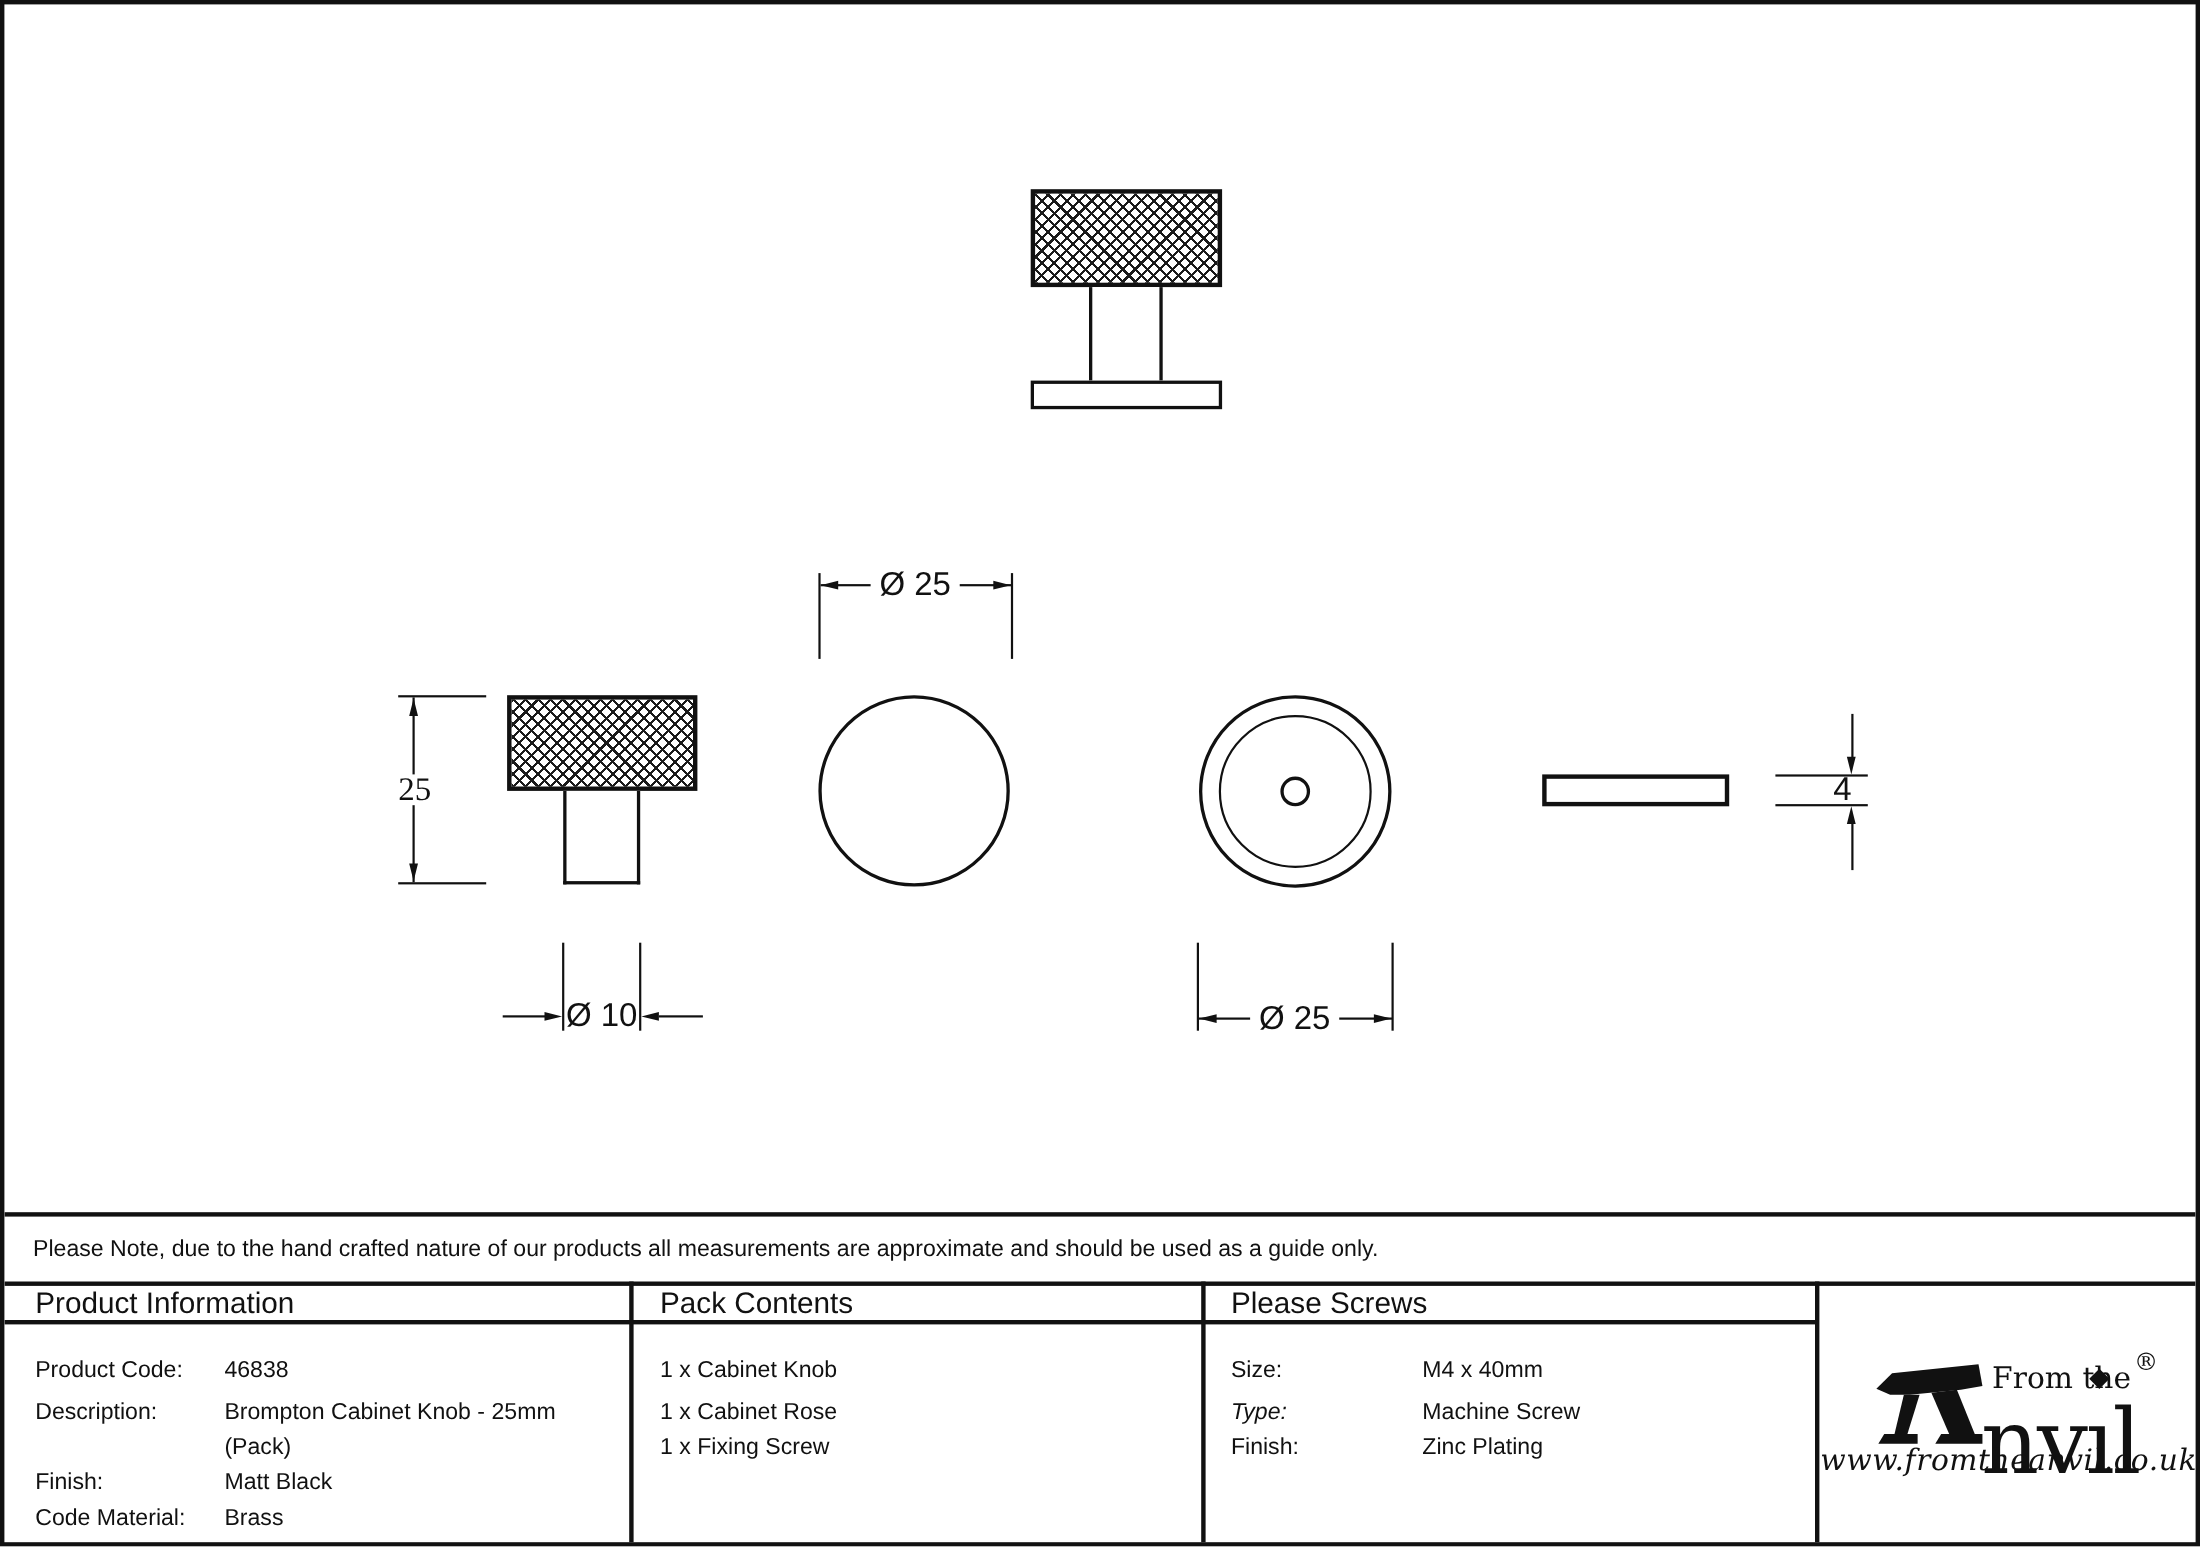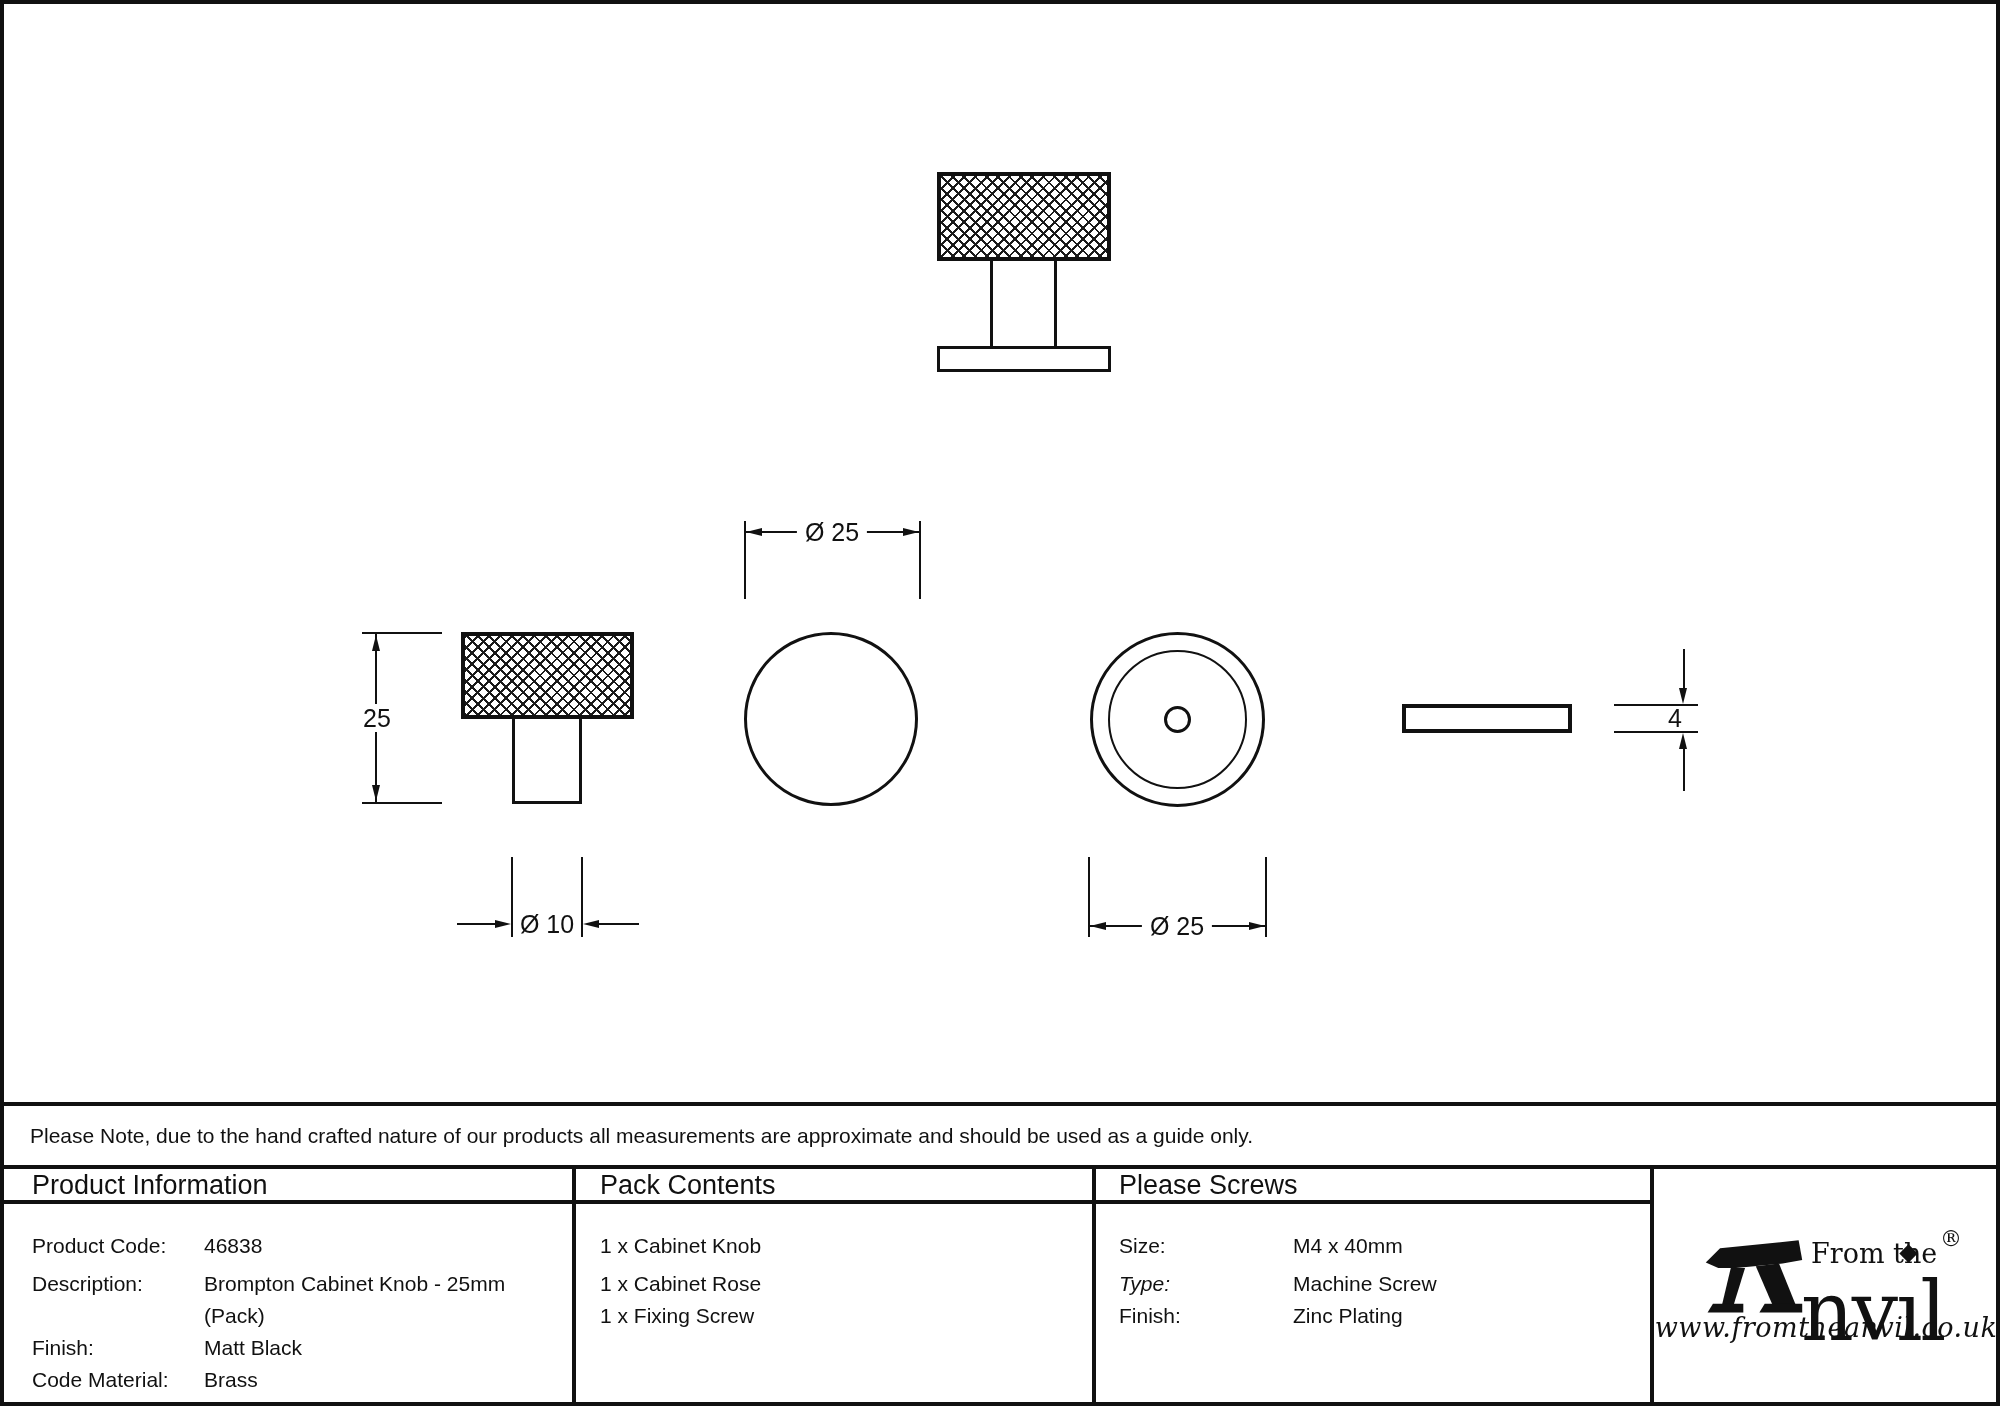--- a/index.html
+++ b/index.html
@@ -22,21 +22,21 @@
     border-left:3px solid #111; border-right:3px solid #111; }
   .stem.closed { border-bottom:3px solid #111; }
   .circle { position:absolute; background:#fff; border:3px solid #111; border-radius:50%; }
   .arrow { position:absolute; width:0; height:0; }
   .ar-l { border-top:4px solid transparent; border-bottom:4px solid transparent; border-right:16px solid #111; }
   .ar-r { border-top:4px solid transparent; border-bottom:4px solid transparent; border-left:16px solid #111; }
   .ar-u { border-left:4px solid transparent; border-right:4px solid transparent; border-bottom:16px solid #111; }
   .ar-d { border-left:4px solid transparent; border-right:4px solid transparent; border-top:16px solid #111; }
   .dim-label {
     position:absolute; transform:translate(-50%,-50%);
-    background:#fff; padding:0 8px; font-size:25px; line-height:28px;
+    background:#fff; padding:0 8px; font-size:30px; line-height:28px;
     color:#111; white-space:nowrap;
   }
   .dim-label.bare { background:transparent; padding:0; }
   
   .t { position:absolute; font-size:21px; line-height:32px; color:#111; white-space:nowrap; transform:translateY(-50%); }
   .hd { font-size:27px; }
   
   .logo-tagline { position:absolute; font-family:"DejaVu Serif", serif; font-size:27px; color:#111; white-space:nowrap; }
   .logo-brand   { position:absolute; font-family:"DejaVu Serif", serif; font-size:82px; line-height:82px; letter-spacing:-2px; color:#111; white-space:nowrap;margin-top:24px; }
   .logo-reg     { position:absolute; font-family:"DejaVu Serif", serif; font-size:22px; color:#111; }
@@ -68,21 +68,21 @@
     <div class="knurl" style="left:457px; top:628px; width:173px; height:87px;"></div>
     <div class="stem closed" style="left:508px; top:715px; width:70px; height:85px;"></div>
   </div>
 
   <div>
     <div class="ln" style="left:358px; top:628px; width:80px; height:2px;"></div>
     <div class="ln" style="left:358px; top:798px; width:80px; height:2px;"></div>
     <div class="ln" style="left:371px; top:630px; width:2px; height:168px;"></div>
     <div class="arrow ar-u" style="left:368px; top:631px;"></div>
     <div class="arrow ar-d" style="left:368px; top:781px;"></div>
-    <div class="dim-label" style="left:373px; top:714px;">25</div>
+    <div class="dim-label" style="left:373px; top:714px;font-family:Liberation Serif, serif;">25</div>
   </div>
 
   <div>
     <div class="ln" style="left:507px; top:853px; width:2px; height:80px;"></div>
     <div class="ln" style="left:577px; top:853px; width:2px; height:80px;"></div>
     <div class="ln" style="left:453px; top:919px; width:40px; height:2px;"></div>
     <div class="arrow ar-r" style="left:491px; top:916px;"></div>
     <div class="arrow ar-l" style="left:579px; top:916px;"></div>
     <div class="ln" style="left:595px; top:919px; width:40px; height:2px;"></div>
     <div class="dim-label bare" style="left:543px; top:920px;">Ø 10</div>

